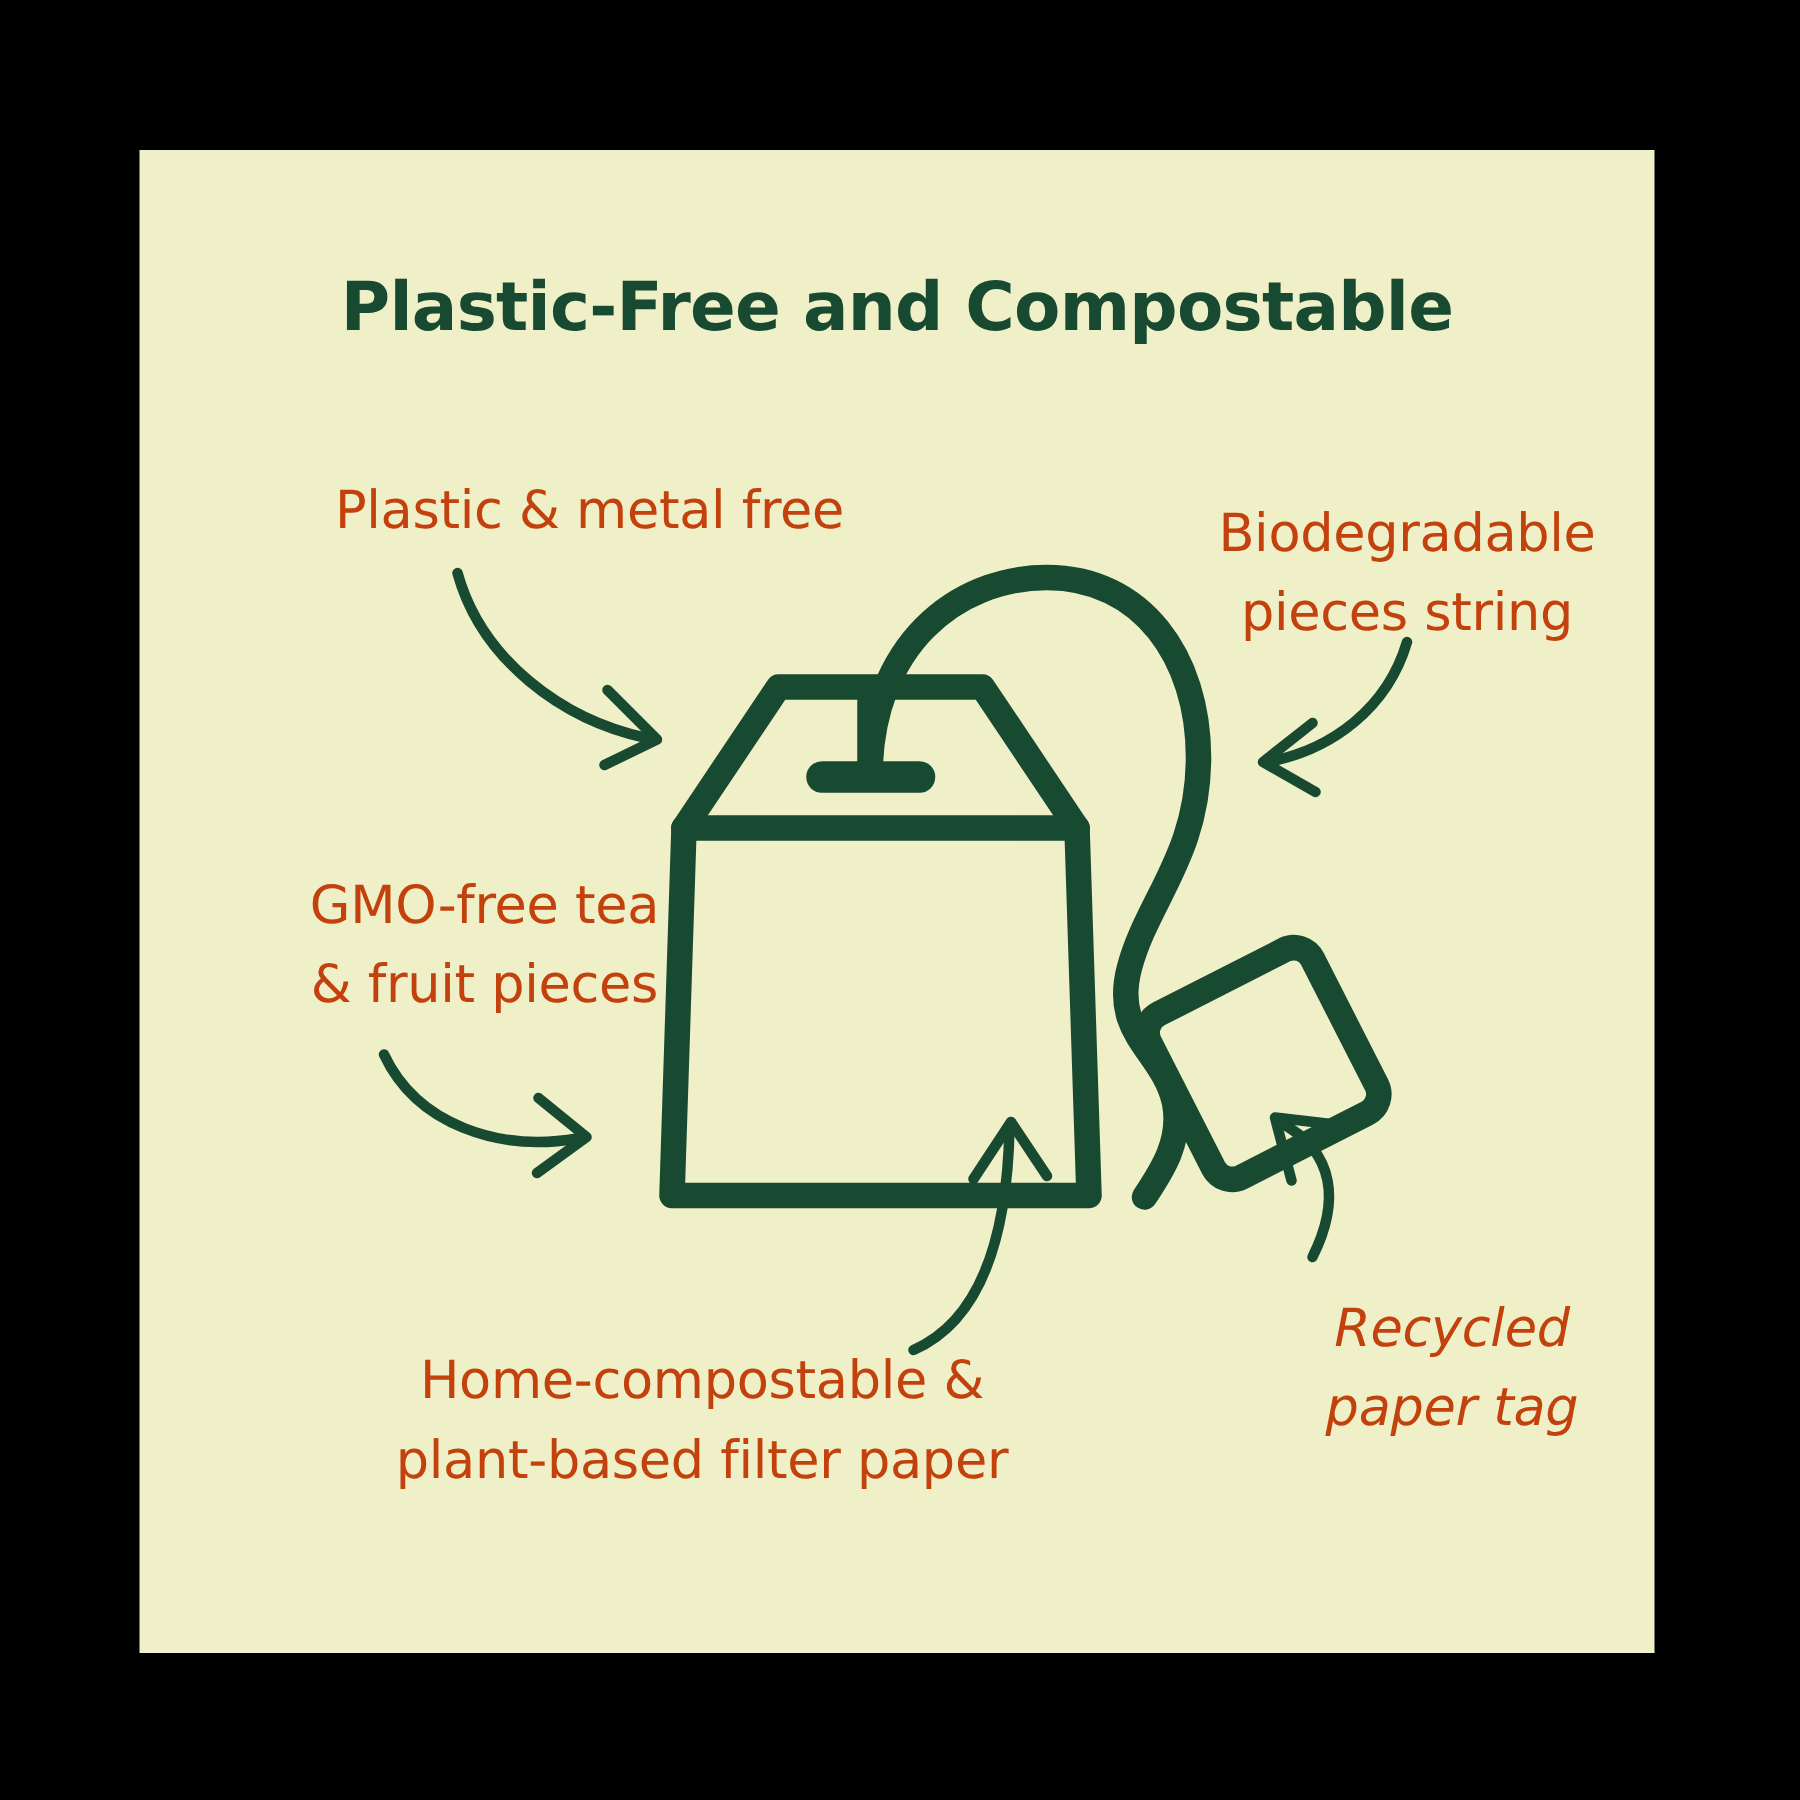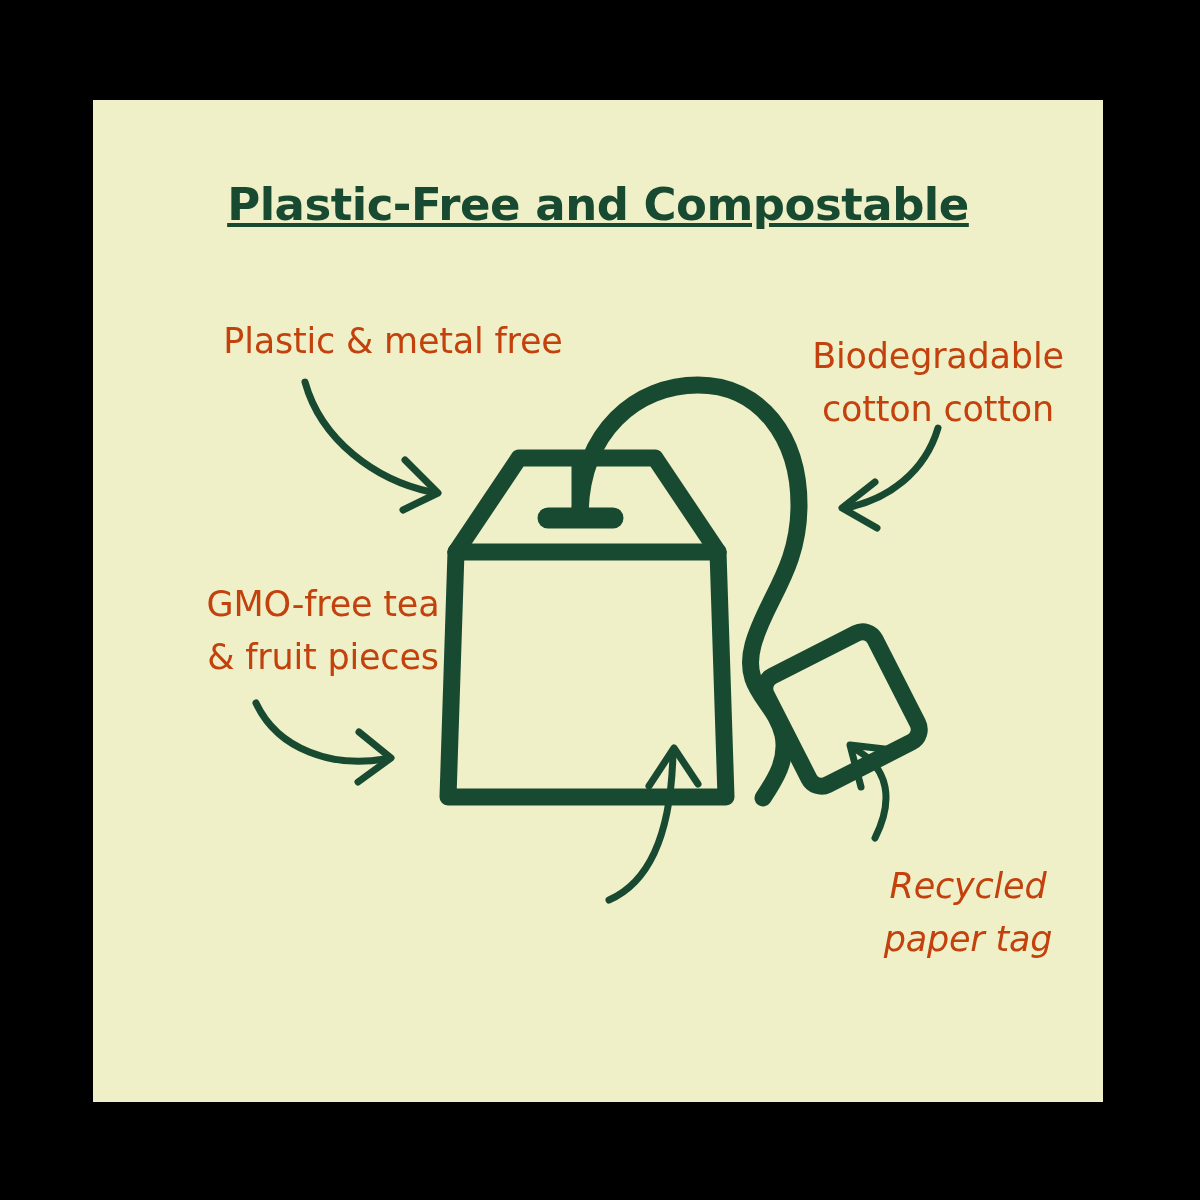--- a/index.html
+++ b/index.html
@@ -38,21 +38,20 @@
     left: 0;
     top: 78px;
     width: 1010px;
     text-align: center;
     font-family: "DejaVu Sans", "Liberation Sans", sans-serif;
     font-weight: bold;
     font-size: 45px;
     letter-spacing: -0.5px;
     color: #184A31;
     white-space: nowrap;
-    text-decoration: underline;
   }
 
   
   .callout-label {
     position: absolute;
     color: #c2410c;
     font-family: "DejaVu Sans", "Liberation Sans", sans-serif;
     font-size: 35px;
     font-weight: 400;
     line-height: 1.50;
@@ -169,23 +168,25 @@
         <g>
           <path d="M 782,738 C 800,702 798,668 760,648"></path>
           <path d="M 800,650 L 757,645 L 768,687"></path>
         </g>
       </g>
     </svg>
 
     <div class="callout-label" id="label-plastic-metal-free">Plastic &amp; metal free</div>
 
     <div class="callout-label" id="label-biodegradable-string">Biodegradable
-cotton cotton</div>
+pieces string</div>
 
     <div class="callout-label" id="label-gmo-free">GMO-free tea
 &amp; fruit pieces</div>
 
+    <div class="callout-label" id="label-home-compostable">Home-compostable &amp;
+plant-based filter paper</div>
 
     <div class="callout-label" id="label-recycled-tag">Recycled
 paper tag</div>
 
   </div>
 </div>
 
 </body></html>

